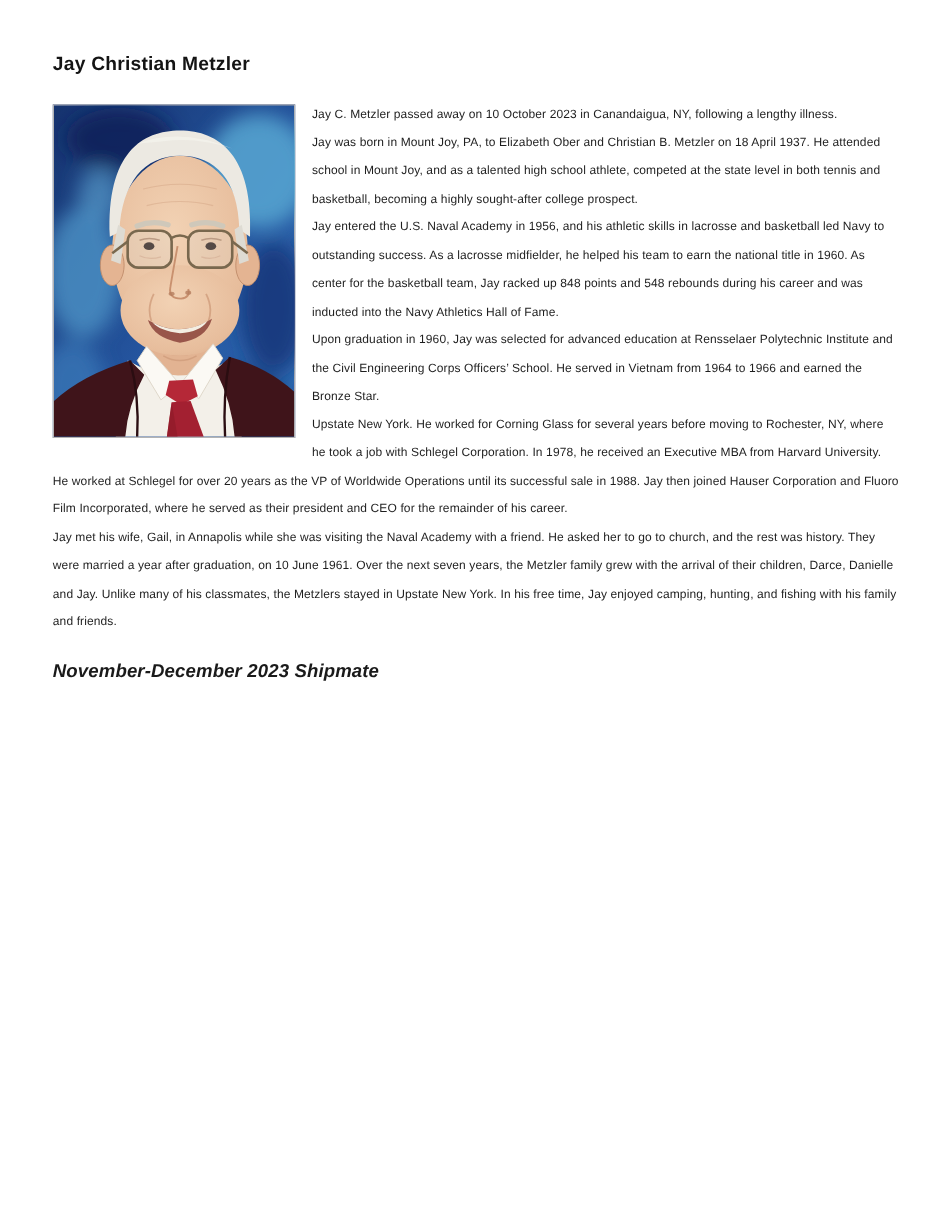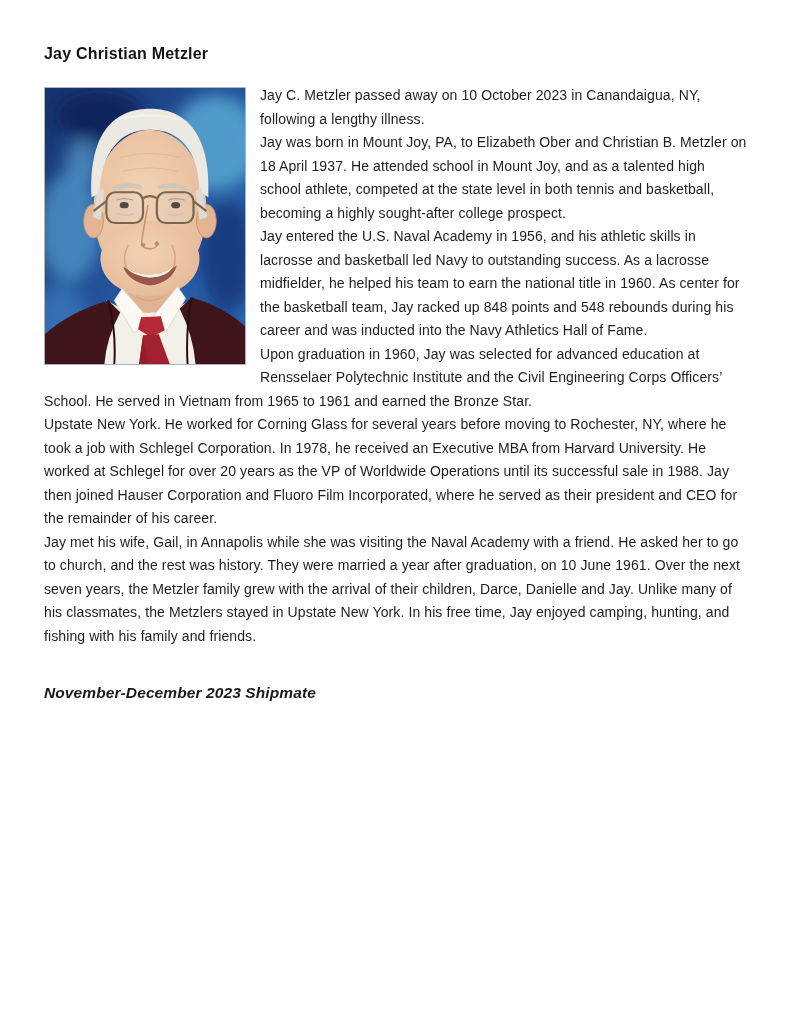--- a/index.html
+++ b/index.html
@@ -26,28 +26,28 @@
     width: 202px;
     height: 278px;
     margin: 3px 14px 6px 0;
     border: 1px solid #b3b3b3;
     box-sizing: border-box;
     background: #1d3f88;
   }
   .photo-figure svg { display: block; width: 100%; height: 100%; }
   .body-text p {
     margin: 0;
-    font-size: 14px;
+    font-size: 10px;
     line-height: 23.5px;
     letter-spacing: 0.1px;
     text-align: left;
   }
   .footer {
     clear: both;
-    margin-top: 36px;
+    margin-top: 20px;
     font-size: 15.5px;
     font-weight: bold;
     font-style: italic;
     letter-spacing: 0.1px;
     color: #1a1a1a;
   }
 </style>
 </head>
 <body>
 
@@ -143,20 +143,20 @@
         <path d="M0,278 L0,248 Q24,226 64,214 L76,226 Q62,252 60,278 Z" fill="#3f141a"></path>
         <path d="M202,278 L202,240 Q180,220 148,211 L136,222 Q150,250 152,278 Z" fill="#3f141a"></path>
         <path d="M64,214 Q72,244 70,278" stroke="#2a0d11" stroke-width="2" fill="none"></path>
         <path d="M148,211 Q142,244 144,278" stroke="#2a0d11" stroke-width="2" fill="none"></path>
       </svg>
     </figure>
 
     <p>Jay C. Metzler passed away on 10 October 2023 in Canandaigua, NY, following a lengthy illness.</p>
     <p>Jay was born in Mount Joy, PA, to Elizabeth Ober and Christian B. Metzler on 18 April 1937. He attended school in Mount Joy, and as a talented high school athlete, competed at the state level in both tennis and basketball, becoming a highly sought-after college prospect.</p>
     <p>Jay entered the U.S. Naval Academy in 1956, and his athletic skills in lacrosse and basketball led Navy to outstanding success. As a lacrosse midfielder, he helped his team to earn the national title in 1960. As center for the basketball team, Jay racked up 848 points and 548 rebounds during his career and was inducted into the Navy Athletics Hall of Fame.</p>
-    <p>Upon graduation in 1960, Jay was selected for advanced education at Rensselaer Polytechnic Institute and the Civil Engineering Corps Officers’ School. He served in Vietnam from 1965 to 1961 and earned the Bronze Star.</p>
+    <p>Upon graduation in 1960, Jay was selected for advanced education at Rensselaer Polytechnic Institute and the Civil Engineering Corps Officers’ School. He served in Vietnam from 1964 to 1966 and earned the Bronze Star.</p>
     <p>Upstate New York. He worked for Corning Glass for several years before moving to Rochester, NY, where he took a job with Schlegel Corporation. In 1978, he received an Executive MBA from Harvard University. He worked at Schlegel for over 20 years as the VP of Worldwide Operations until its successful sale in 1988. Jay then joined Hauser Corporation and Fluoro Film Incorporated, where he served as their president and CEO for the remainder of his career.</p>
     <p>Jay met his wife, Gail, in Annapolis while she was visiting the Naval Academy with a friend. He asked her to go to church, and the rest was history. They were married a year after graduation, on 10 June 1961. Over the next seven years, the Metzler family grew with the arrival of their children, Darce, Danielle and Jay. Unlike many of his classmates, the Metzlers stayed in Upstate New York. In his free time, Jay enjoyed camping, hunting, and fishing with his family and friends.</p>
   </div>
 
   <div class="footer">November-December 2023 Shipmate</div>
 
 </div>
 
 </body></html>

